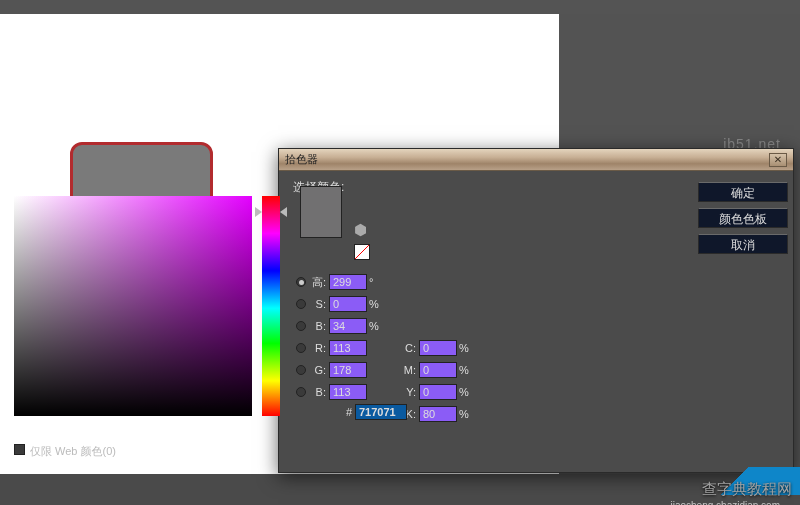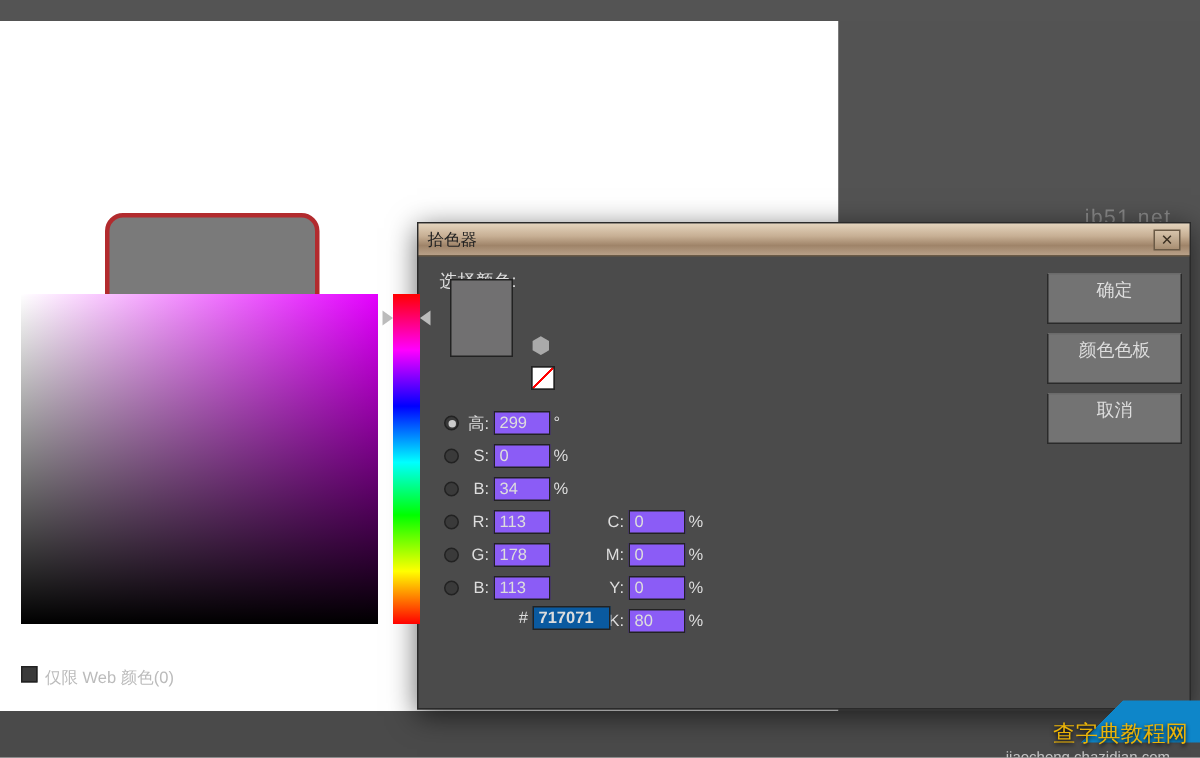--- a/index.html
+++ b/index.html
@@ -24,21 +24,21 @@
 .hue { position: absolute; top: 196px; left: 262px; width: 18px; height: 220px; background: linear-gradient(to bottom,#f00 0%,#f0f 17%,#00f 34%,#0ff 51%,#0f0 67%,#ff0 84%,#f00 100%); }
 .hue-left, .hue-right { position:absolute; width:0; height:0; border-top:5px solid transparent; border-bottom:5px solid transparent; top:11px; }
 .hue-left { left:-7px; border-left:7px solid #bbb; }
 .hue-right { right:-7px; border-right:7px solid #bbb; }
 
 .current-box { position:absolute; top:186px; left:300px; width:42px; height:52px; background:#717071; border:1px solid #222; }
 .cube-icon { position:absolute; top:221px; left:354px; color:#aaa; font-size:15px; }
 .none-swatch { position:absolute; top:244px; left:354px; width:16px; height:16px; border:1px solid #222; background:linear-gradient(135deg,#fff 47%,#f00 47% 53%,#fff 53%); }
 
 .btns { position:absolute; top:182px; right:12px; width:90px; }
-.btn { width:90px; height:34px; margin-bottom:6px; background:#737373; border:1px solid #2a2a2a; border-top-color:#6a6a6a; color:#ddd; font-size:12px; text-align:center; line-height:20px; cursor:pointer; }
+.btn { width:90px; height:20px; margin-bottom:6px; background:#0f172a; border:1px solid #2a2a2a; border-top-color:#6a6a6a; color:#ddd; font-size:12px; text-align:center; line-height:20px; cursor:pointer; }
 
 .inputs { position:absolute; top:272px; left:296px; font-size:11px; color:#ddd; }
 .row { height:20px; display:flex; align-items:center; margin-bottom:2px; }
 .radio { width:10px; height:10px; border:1px solid #222; border-radius:50%; background:#3a3a3a; margin-right:4px; display:flex; align-items:center; justify-content:center; }
 .radio.sel::after { content:""; width:5px; height:5px; border-radius:50%; background:#ccc; }
 .lbl { width:16px; text-align:right; margin-right:3px; }
 .val { width:38px; height:16px; background:#8b5cf6; border:1px solid #222; color:#ddd; padding:0 3px; font-size:11px; line-height:14px; }
 .val.sel { background:#0a5aa0;font-weight:bold; }
 .unit { width:14px; margin-left:2px; }
 
@@ -46,21 +46,21 @@
 .col2 .row { margin-bottom:2px; }
 .col2 .lbl { width:16px; }
 .col2 .val { width:38px; }
 
 .hexrow { position:absolute; top:404px; left:342px; display:flex; align-items:center; font-size:11px; color:#ddd; }
 
 .webonly { position:absolute; top:444px; left:14px; display:flex; align-items:flex-start; font-size:11px; color:#bbb; }
 .chk { width:11px; height:11px; border:1px solid #222; background:#3a3a3a; margin-right:5px; }
 
 .wm-top { position:absolute; top:136px; right:19px; font-size:14px; color:rgba(180,180,180,0.55); letter-spacing:1px; }
-.wm-bot { position:absolute; bottom:6px; right:8px; font-size:15px; color:#eab308; text-shadow:0 1px 3px #000;font-family:Liberation Mono, monospace; }
+.wm-bot { position:absolute; bottom:6px; right:8px; font-size:15px; color:#a3a3a3; text-shadow:0 1px 3px #000;font-family:Liberation Mono, monospace; }
 .wm-bot2 { position:absolute; bottom:-6px; right:20px; font-size:10px; color:#c4c4c4; }
 .wm-flag { position:absolute; bottom:10px; right:0; width:82px; height:28px; background:linear-gradient(135deg,transparent 28%,#0e86c9 28%); }
 </style>
 </head>
 <body>
 
 <div class="topbar"></div>
 <div class="canvas">
   <div class="shape"></div>
 </div>

